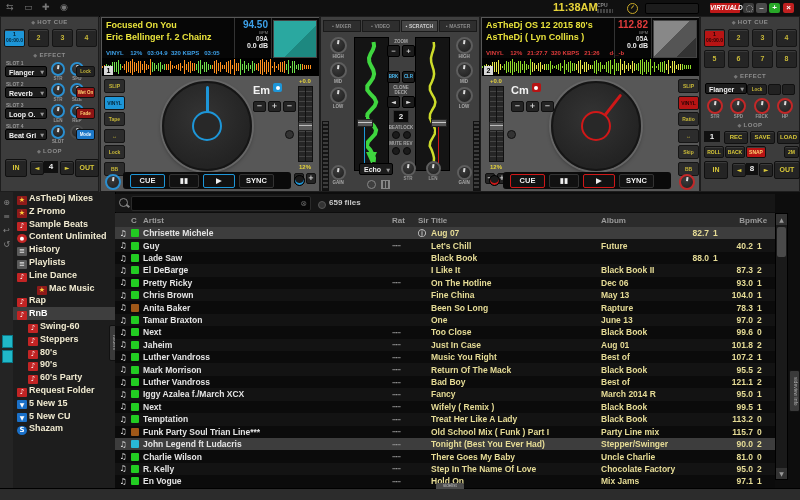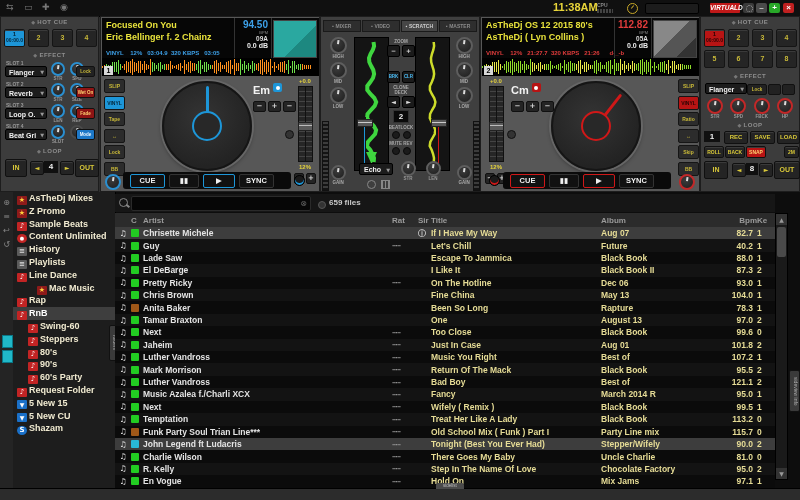--- a/index.html
+++ b/index.html
@@ -863,21 +863,20 @@
     </div>
     <div id="tbody">
         <div class="trow tgrid sel">
           <div class="tnote ico">♫</div>
           <div>
             <div class="csq c-green"></div>
           </div>
           <div class="tart">Chrisette Michele</div>
           <div class="trat"></div>
           <div class="tinfo ico">ⓘ</div>
-          <div class="tt">If I Have My Way</div>
           <div class="ta">Aug 07</div>
           <div class="tb">82.7</div>
           <div class="tk">1</div>
         </div>
         <div class="trow tgrid">
           <div class="tnote ico">♫</div>
           <div>
             <div class="csq c-green"></div>
           </div>
           <div class="tart">Guy</div>
@@ -889,21 +888,20 @@
           <div class="tk">1</div>
         </div>
         <div class="trow tgrid">
           <div class="tnote ico">♫</div>
           <div>
             <div class="csq c-green"></div>
           </div>
           <div class="tart">Lade Saw</div>
           <div class="trat"></div>
           <div class="tinfo ico"></div>
-          <div class="tt">Escape To Jammica</div>
           <div class="ta">Black Book</div>
           <div class="tb">88.0</div>
           <div class="tk">1</div>
         </div>
         <div class="trow tgrid">
           <div class="tnote ico">♫</div>
           <div>
             <div class="csq c-green"></div>
           </div>
           <div class="tart">El DeBarge</div>
@@ -955,21 +953,21 @@
         </div>
         <div class="trow tgrid">
           <div class="tnote ico">♫</div>
           <div>
             <div class="csq c-green"></div>
           </div>
           <div class="tart">Tamar Braxton</div>
           <div class="trat"></div>
           <div class="tinfo ico"></div>
           <div class="tt">One</div>
-          <div class="ta">August 13</div>
+          <div class="ta">June 13</div>
           <div class="tb">97.0</div>
           <div class="tk">2</div>
         </div>
         <div class="trow tgrid">
           <div class="tnote ico">♫</div>
           <div>
             <div class="csq c-green"></div>
           </div>
           <div class="tart">Next</div>
           <div class="trat">·····</div>
@@ -1029,21 +1027,21 @@
           <div class="tt">Bad Boy</div>
           <div class="ta">Best of</div>
           <div class="tb">121.1</div>
           <div class="tk">2</div>
         </div>
         <div class="trow tgrid">
           <div class="tnote ico">♫</div>
           <div>
             <div class="csq c-green"></div>
           </div>
-          <div class="tart">Music Azalea f./Charli XCX</div>
+          <div class="tart">Iggy Azalea f./March XCX</div>
           <div class="trat">·····</div>
           <div class="tinfo ico"></div>
           <div class="tt">Fancy</div>
           <div class="ta">March 2014 R</div>
           <div class="tb">95.0</div>
           <div class="tk">1</div>
         </div>
         <div class="trow tgrid">
           <div class="tnote ico">♫</div>
           <div>
@@ -1085,21 +1083,21 @@
         </div>
         <div class="trow tgrid sel">
           <div class="tnote ico">♫</div>
           <div>
             <div class="csq c-cyan"></div>
           </div>
           <div class="tart">John Legend ft Ludacris</div>
           <div class="trat">·····</div>
           <div class="tinfo ico"></div>
           <div class="tt">Tonight (Best You Ever Had)</div>
-          <div class="ta">Stepper/Wifely</div>
+          <div class="ta">Stepper/Swinger</div>
           <div class="tb">90.0</div>
           <div class="tk">2</div>
         </div>
         <div class="trow tgrid">
           <div class="tnote ico">♫</div>
           <div>
             <div class="csq c-green"></div>
           </div>
           <div class="tart">Charlie Wilson</div>
           <div class="trat">·····</div>

